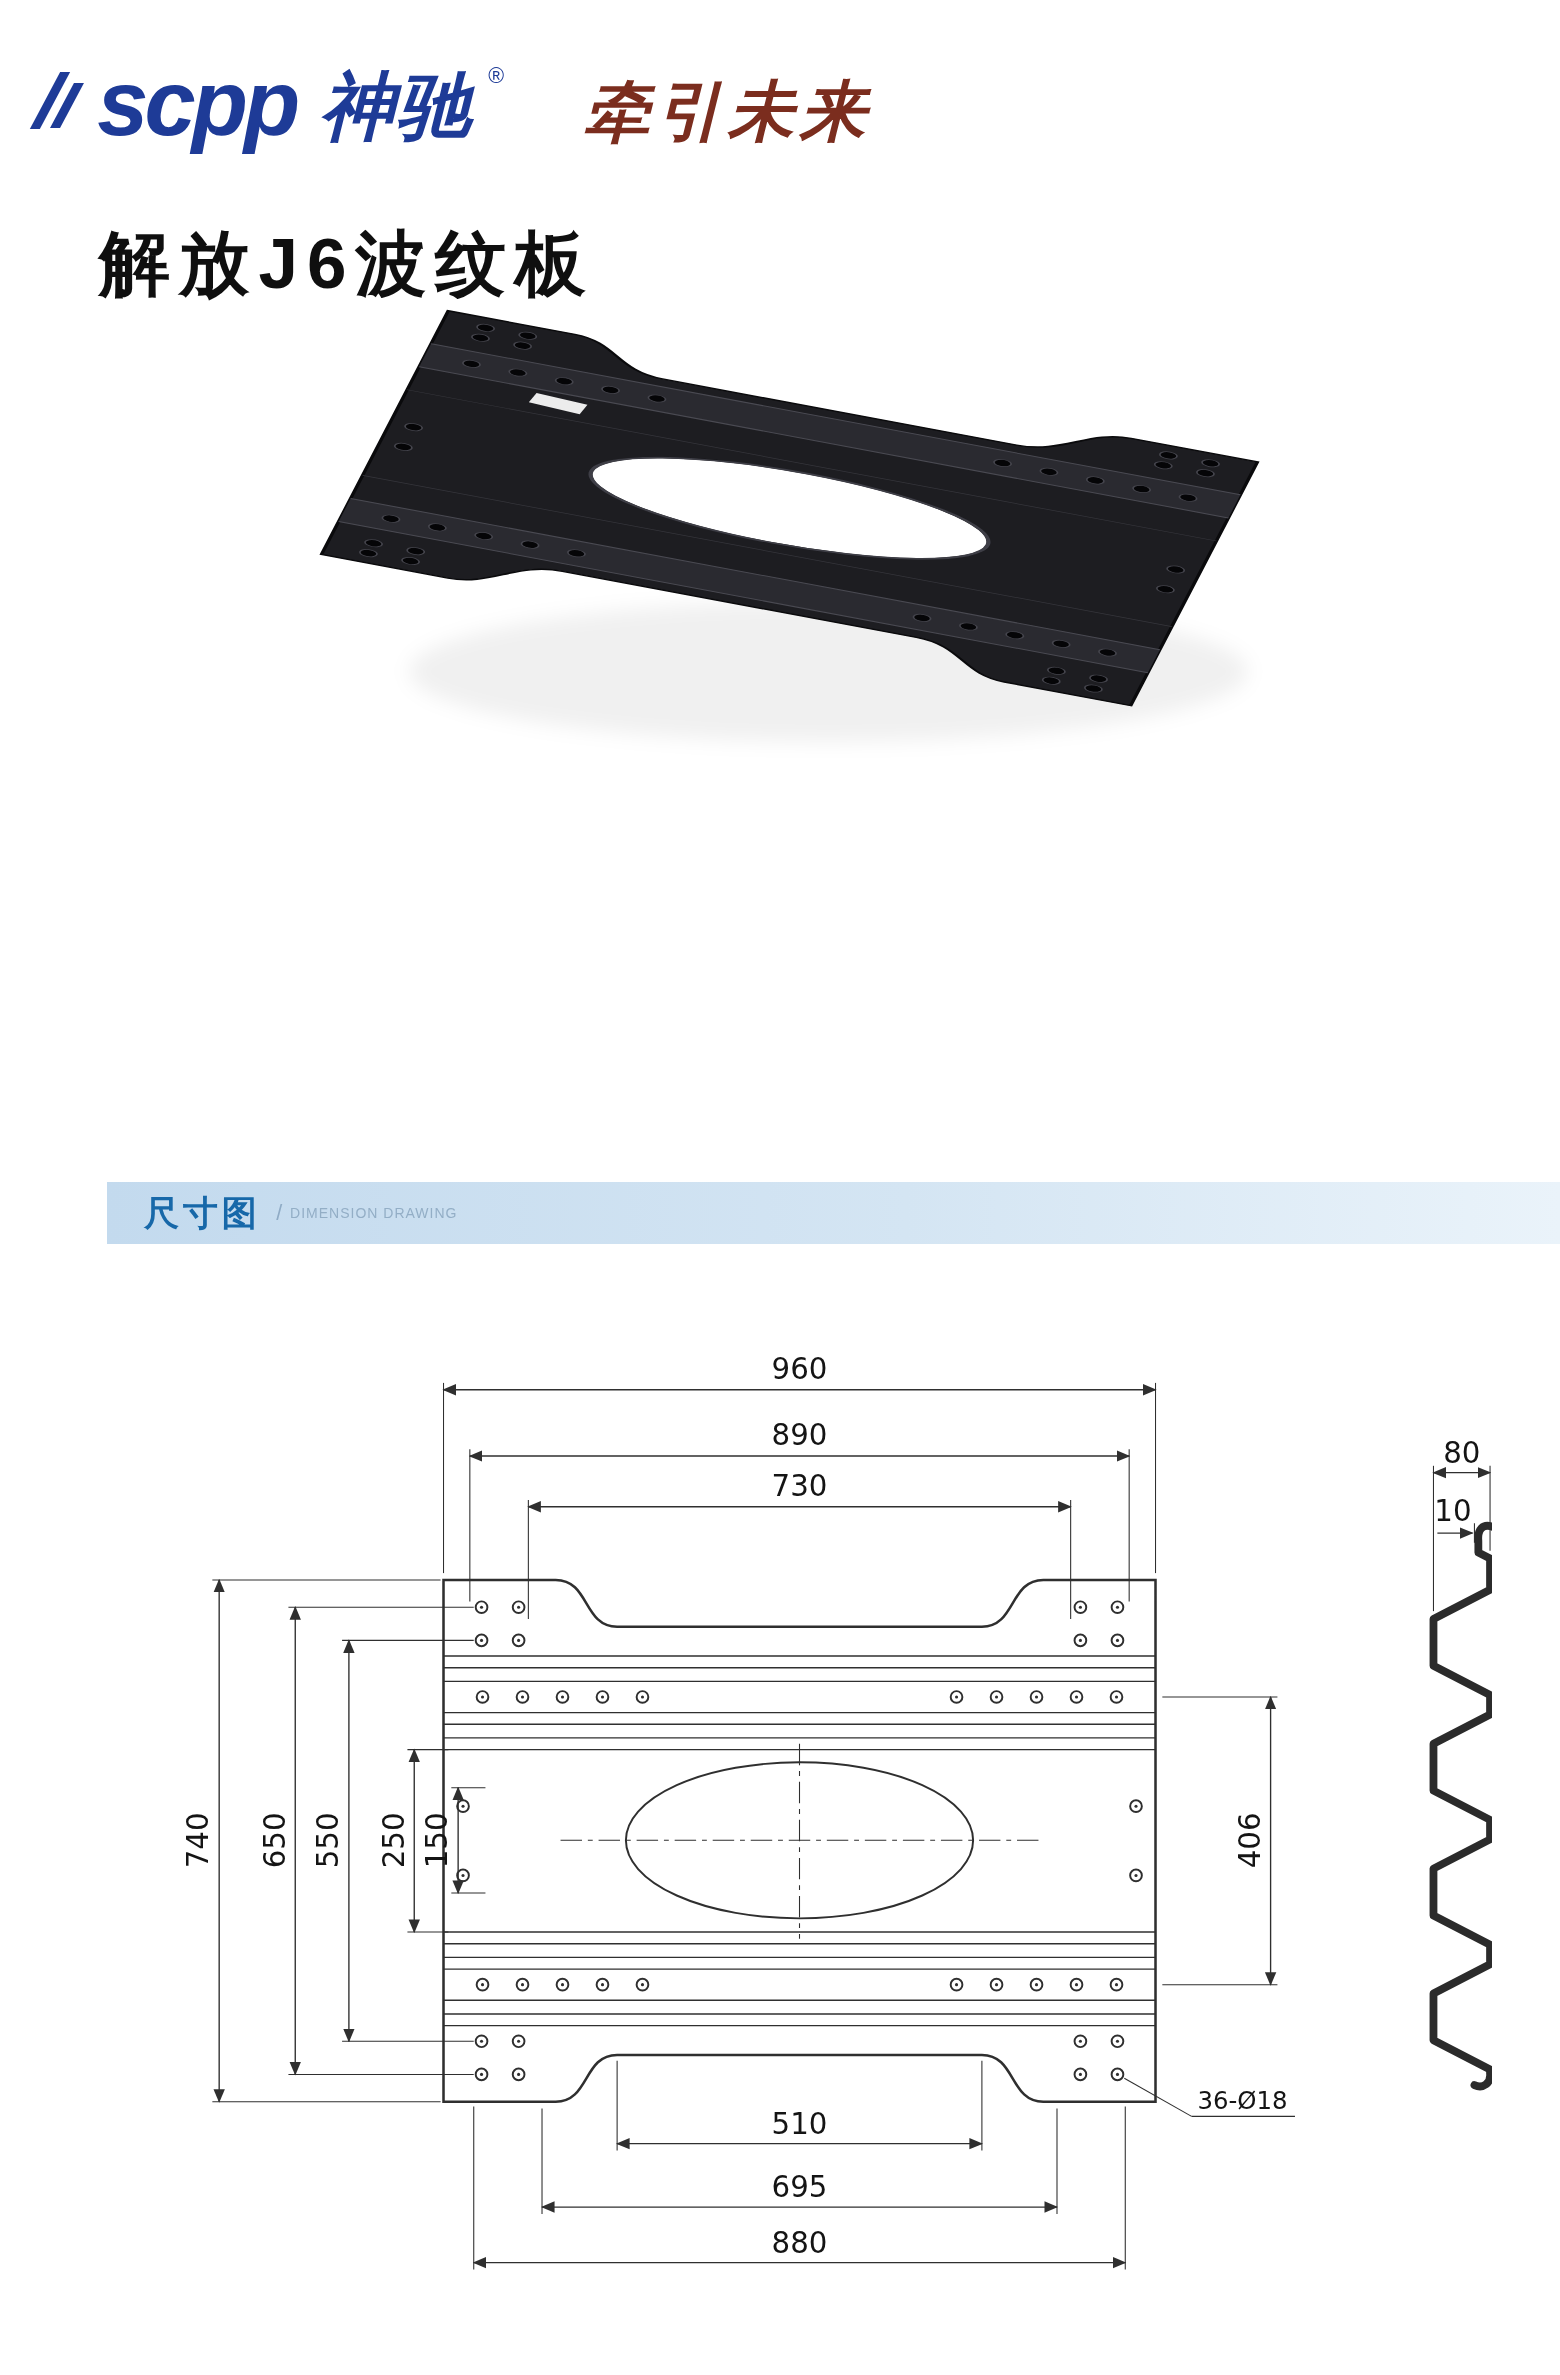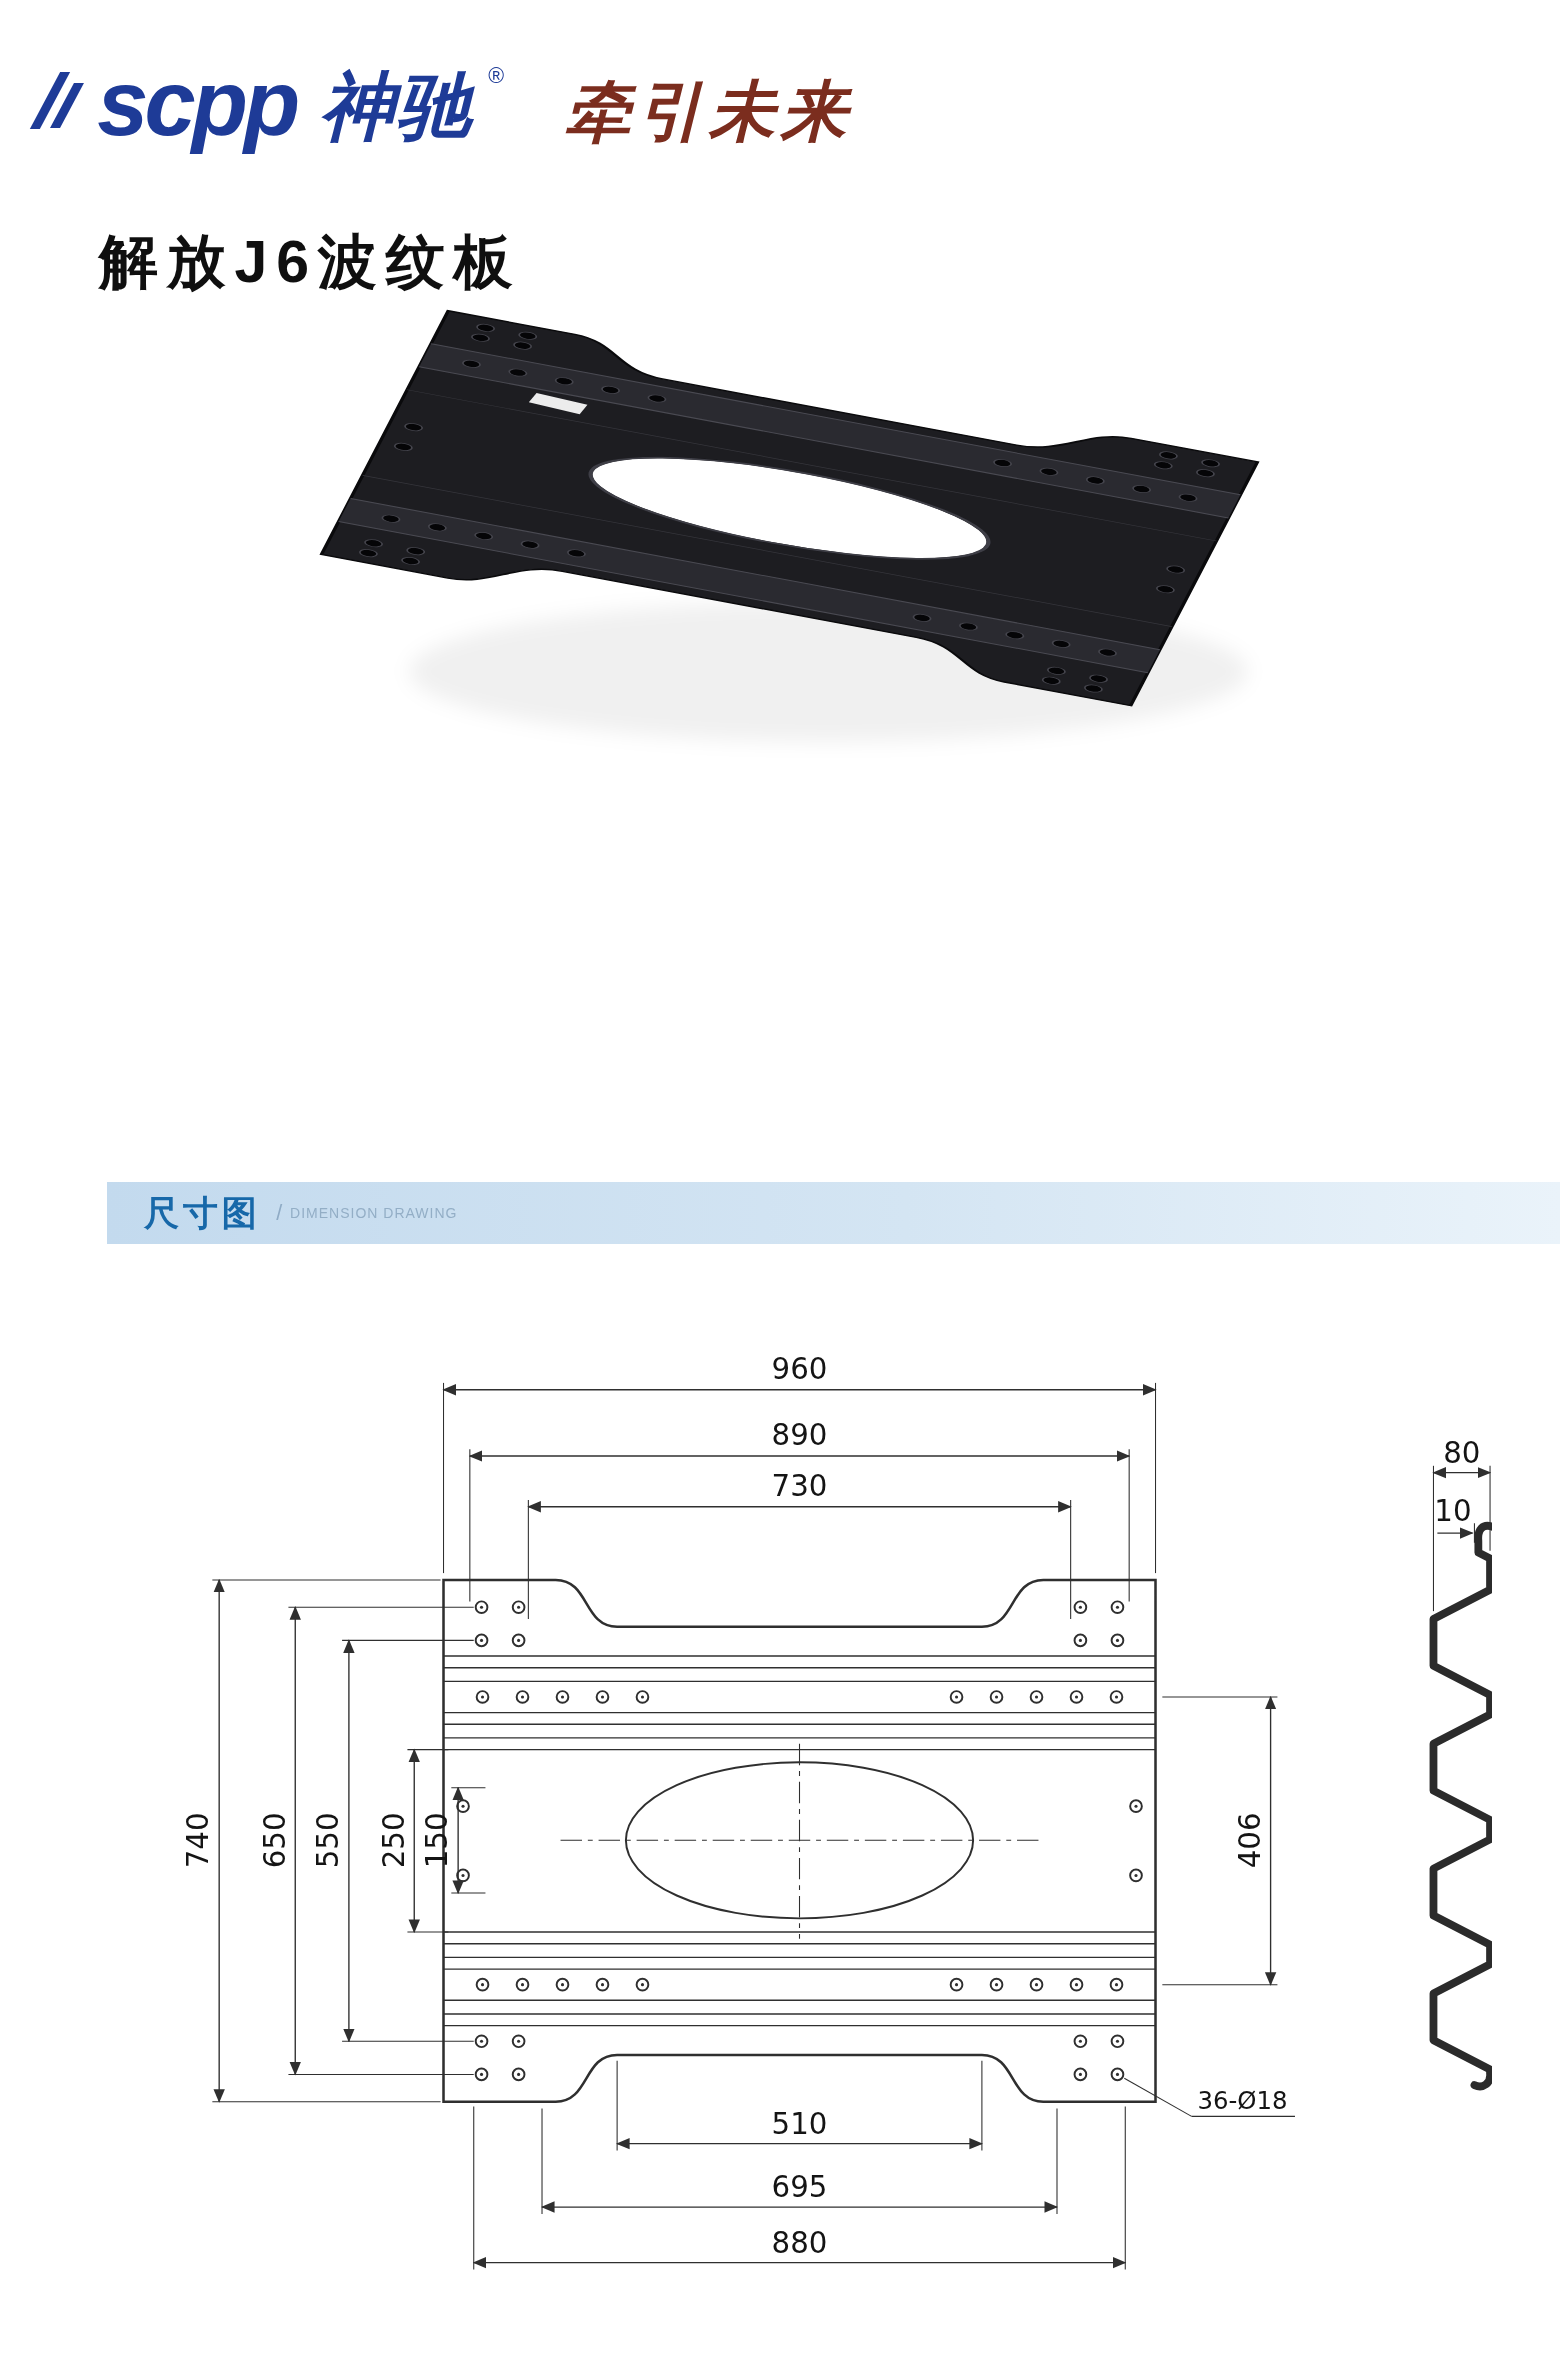--- a/index.html
+++ b/index.html
@@ -13,24 +13,24 @@
   .logo-row { left:45px; top:64px; display:flex; align-items:flex-end;gap:16px; }
   .stripes { display:flex; gap:6.8px; margin-right:9.8px; margin-bottom:13.7px; }
   .stripe { width:9.8px; height:57px; background:#1e3b97; transform:skewX(-28deg); }
   .stripe.short { height:45px; margin-top:11.7px; }
   .logo-latin { font-size:92px; line-height:0.85; font-weight:bold; font-style:italic;
                 color:#1e3b97; letter-spacing:-3.9px; }
   .logo-cn { font-size:74px; line-height:0.95; font-weight:bold; font-style:italic;
              color:#1e3b97; margin-left:7.8px; letter-spacing:2px;text-align:center; }
   .logo-reg { font-size:21.5px; color:#1e3b97; align-self:flex-start; margin-top:0px; font-style:normal; }
   .logo-slogan { font-size:66px; line-height:0.95; font-weight:bold; font-style:italic;
-                 color:#7b2d1e; margin-left:45px; letter-spacing:5.9px; }
-
-  
-  .page-title { left:99px; top:223px; font-size:59px; font-weight:bold;
+                 color:#7b2d1e; margin-left:64px; letter-spacing:5.9px; }
+
+  
+  .page-title { left:99px; top:217px; font-size:71px; font-weight:bold;
                 color:#0f0f0f; letter-spacing:8.8px; }
 
   
   .section-bar { left:107px; top:1182px; width:1453px; height:62px;
     background:linear-gradient(90deg,#c3daee 0%, #d4e5f3 55%, #eaf3fa 100%);
     display:flex; align-items:center; padding-left:37px; box-sizing:border-box; }
   .section-cn { font-size:35px; font-weight:bold; color:#1768a9; letter-spacing:3.9px;text-align:right; }
   .section-sep { font-size:21.5px; color:#8fabc5; margin:0 7.8px 0 15.6px; }
   .section-en { font-size:14px; color:#93aec6; letter-spacing:1px; }
 

